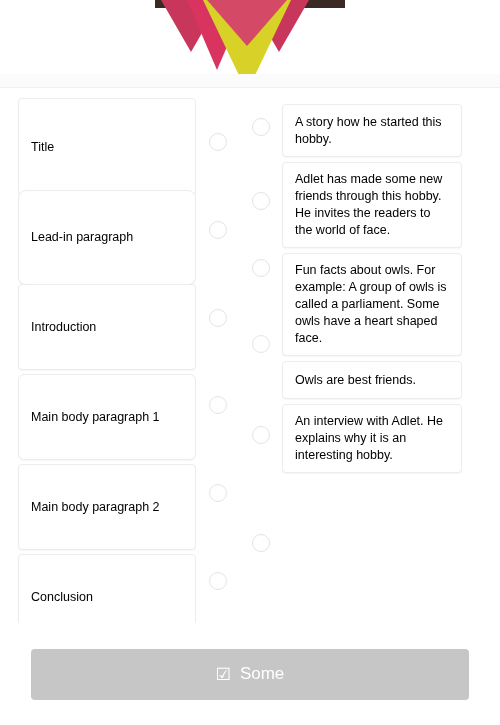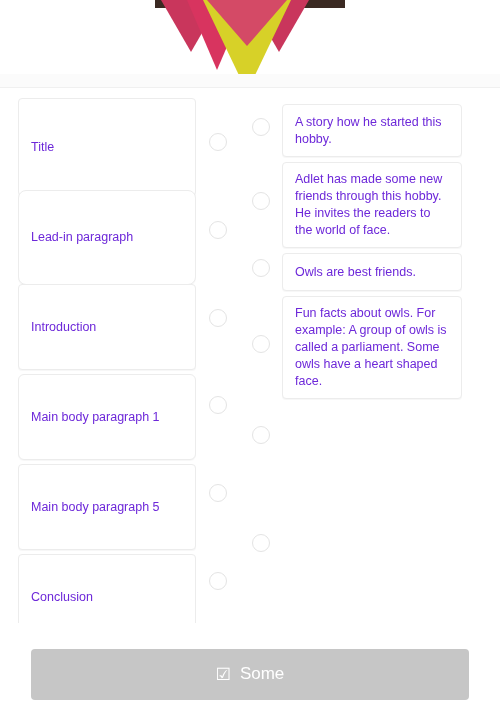--- a/index.html
+++ b/index.html
@@ -105,21 +105,21 @@
     align-items: center;
     box-sizing: border-box;
   }
 
   .card {
     box-sizing: border-box;
     width: 100%;
     border: 1px solid #ececec;
     border-radius: 4px;
     background: #ffffff;
-    color: #6d28d9;
+    color: #000000;
     font-size: 12.5px;
     line-height: 17px;
     display: flex;
     align-items: center;
     padding: 8px 12px;
     box-shadow: 0 1px 1px rgba(0,0,0,0.035);
     margin-top: 8px;
   }
 
   .radio {
@@ -199,21 +199,21 @@
           <span>Introduction</span>
         </div>
       </div>
       <div class="row" style="height: 86px; margin-bottom: 4px;">
         <div class="card" style="height: 86px; border-radius: 6px;">
           <span>Main body paragraph 1</span>
         </div>
       </div>
       <div class="row" style="height: 86px; margin-bottom: 4px;">
         <div class="card" style="height: 86px;">
-          <span>Main body paragraph 5</span>
+          <span>Main body paragraph 2</span>
         </div>
       </div>
       <div class="row" style="height: 86px; margin-bottom: 0px;">
         <div class="card" style="height: 86px;">
           <span>Conclusion</span>
         </div>
       </div>
     </div>
 
   <div class="col col-dots-l" id="col-dots-left">
@@ -262,28 +262,33 @@
       <div class="row" style="height: 53px; margin-bottom: 5px;">
         <div class="card" style="height: 53px;">
           <span>A story how he started this hobby.</span>
         </div>
       </div>
       <div class="row" style="height: 86px; margin-bottom: 5px;">
         <div class="card" style="height: 86px;">
           <span>Adlet has made some new friends through this hobby. He invites the readers to the world of face.</span>
         </div>
       </div>
+      <div class="row" style="height: 103px; margin-bottom: 5px;">
+        <div class="card" style="height: 103px;">
+          <span>Fun facts about owls. For example: A group of owls is called a parliament. Some owls have a heart shaped face.</span>
+        </div>
+      </div>
       <div class="row" style="height: 38px; margin-bottom: 5px;">
         <div class="card" style="height: 38px;">
           <span>Owls are best friends.</span>
         </div>
       </div>
-      <div class="row" style="height: 103px; margin-bottom: 5px;">
-        <div class="card" style="height: 103px;">
-          <span>Fun facts about owls. For example: A group of owls is called a parliament. Some owls have a heart shaped face.</span>
+      <div class="row" style="height: 69px; margin-bottom: 5px;">
+        <div class="card" style="height: 69px;">
+          <span>An interview with Adlet. He explains why it is an interesting hobby.</span>
         </div>
       </div>
     </div>
 
 </div>
 
 <div class="footer">
   <button class="check-btn">
     <span class="check-icon">☑</span>
     <span>Some</span>

